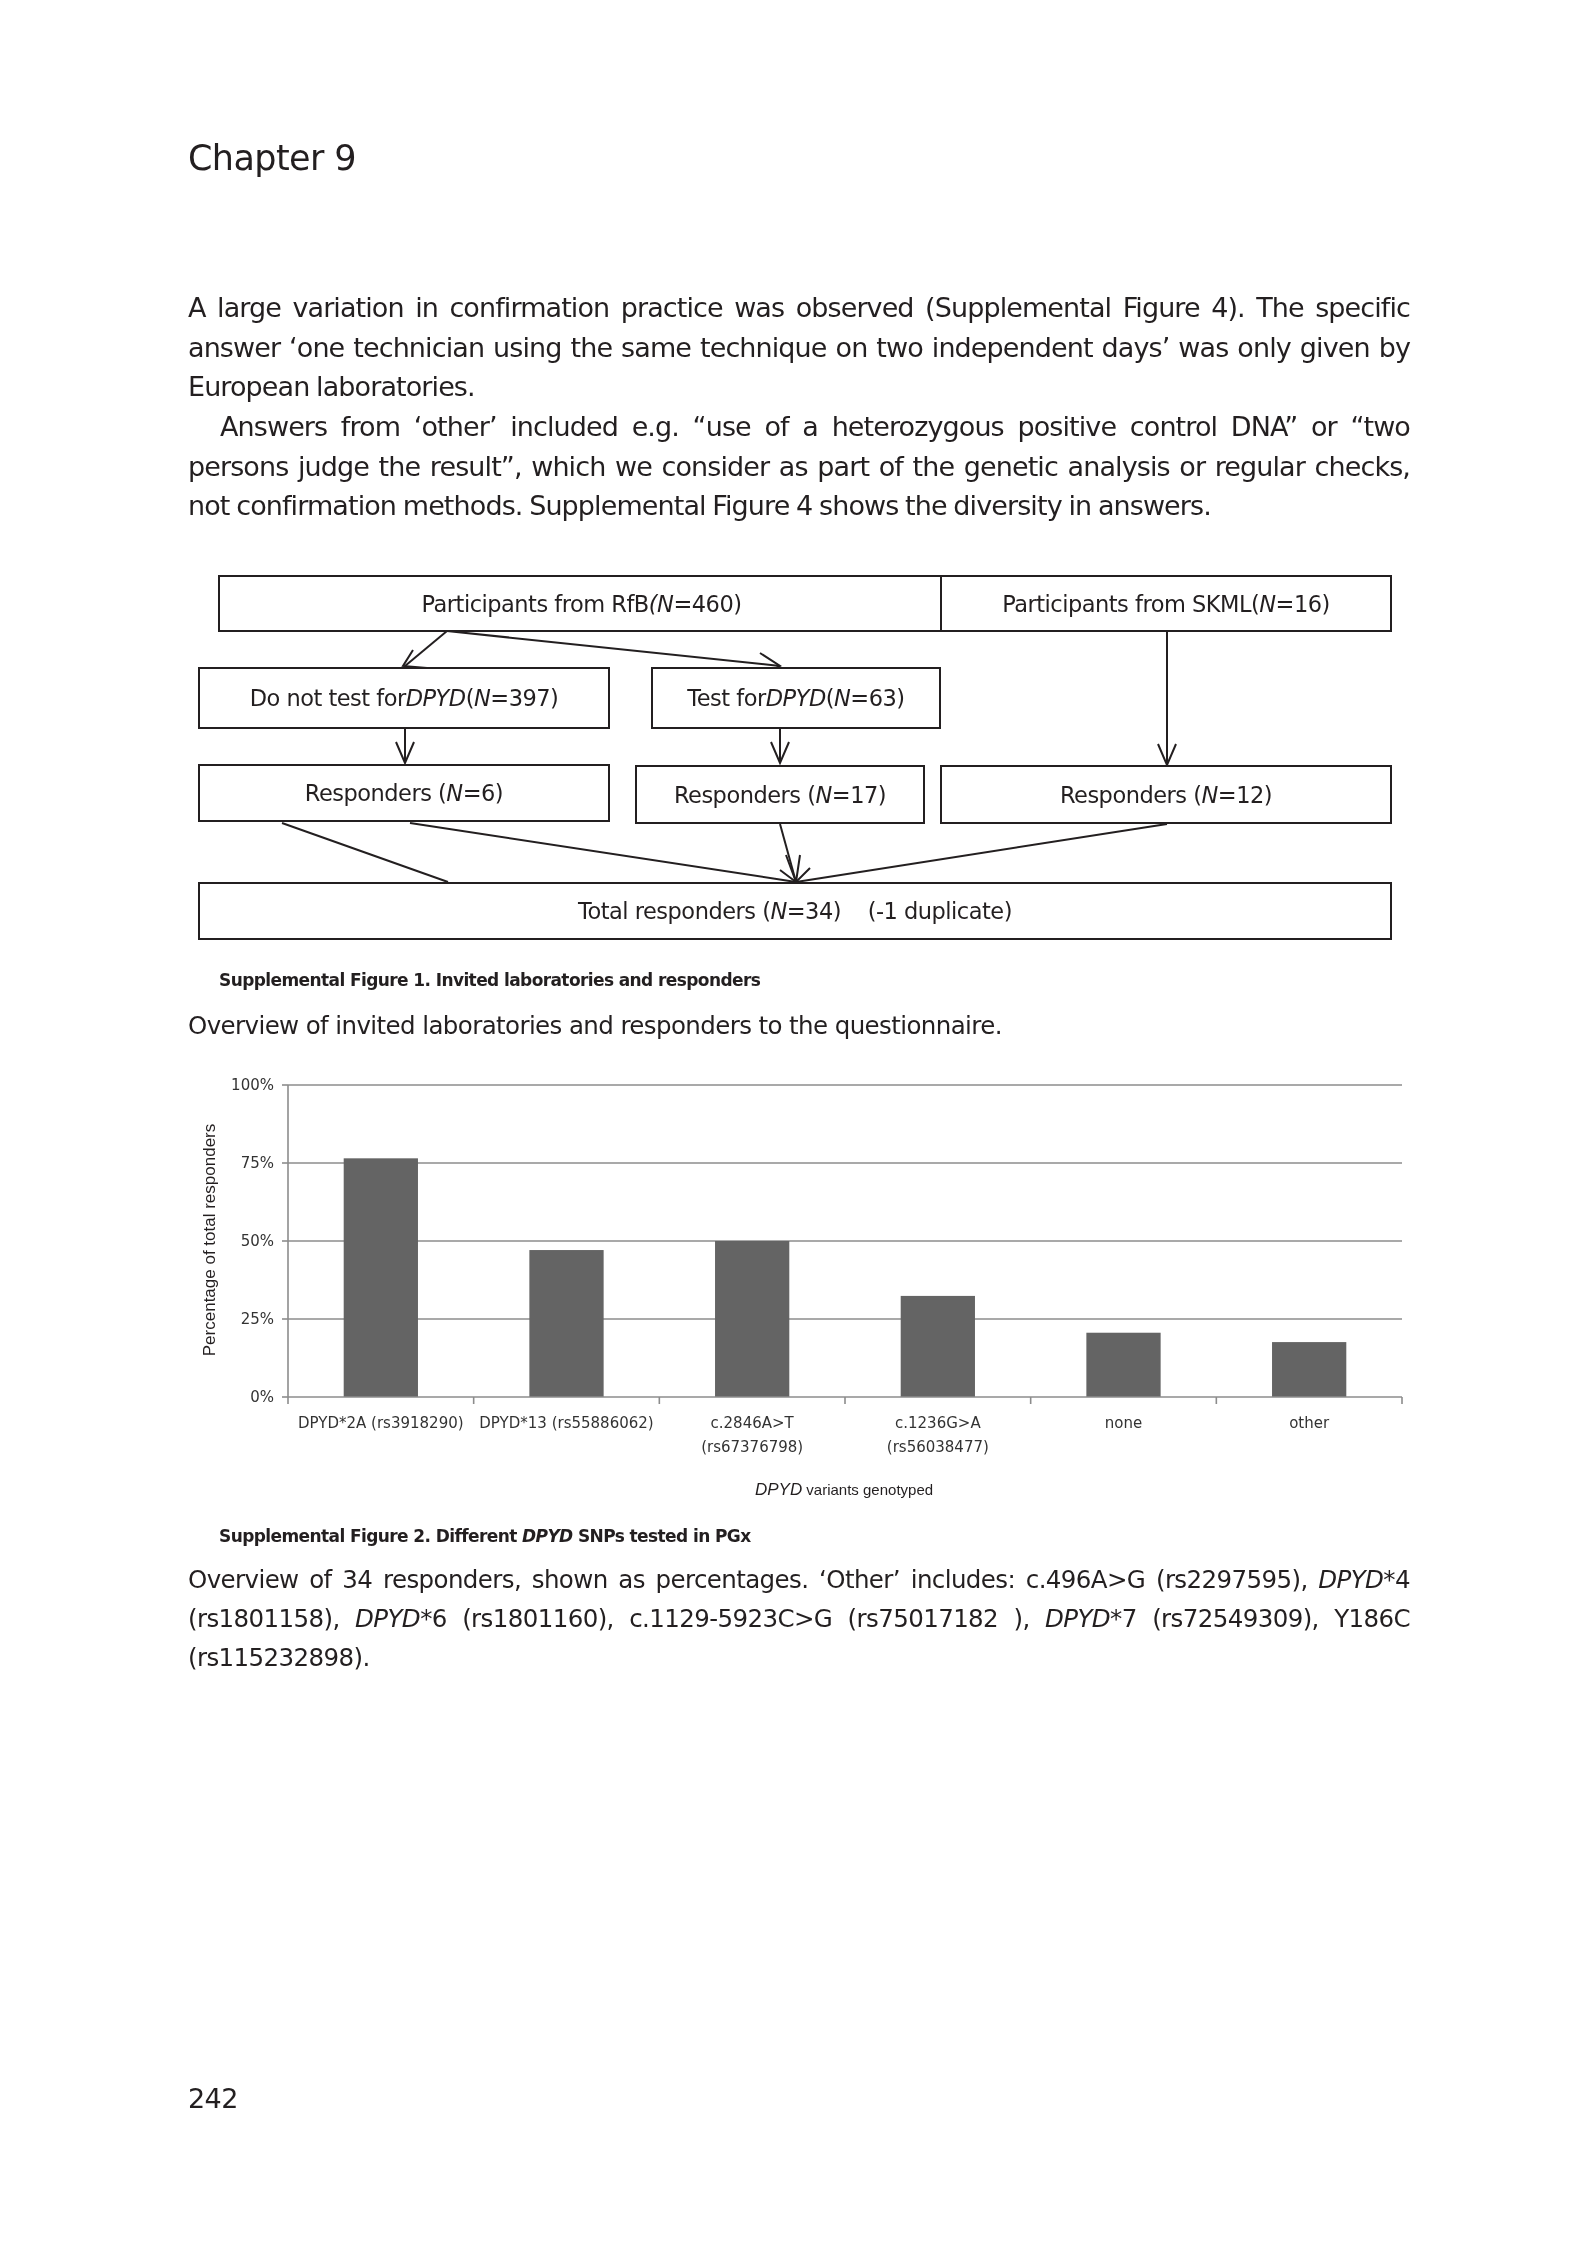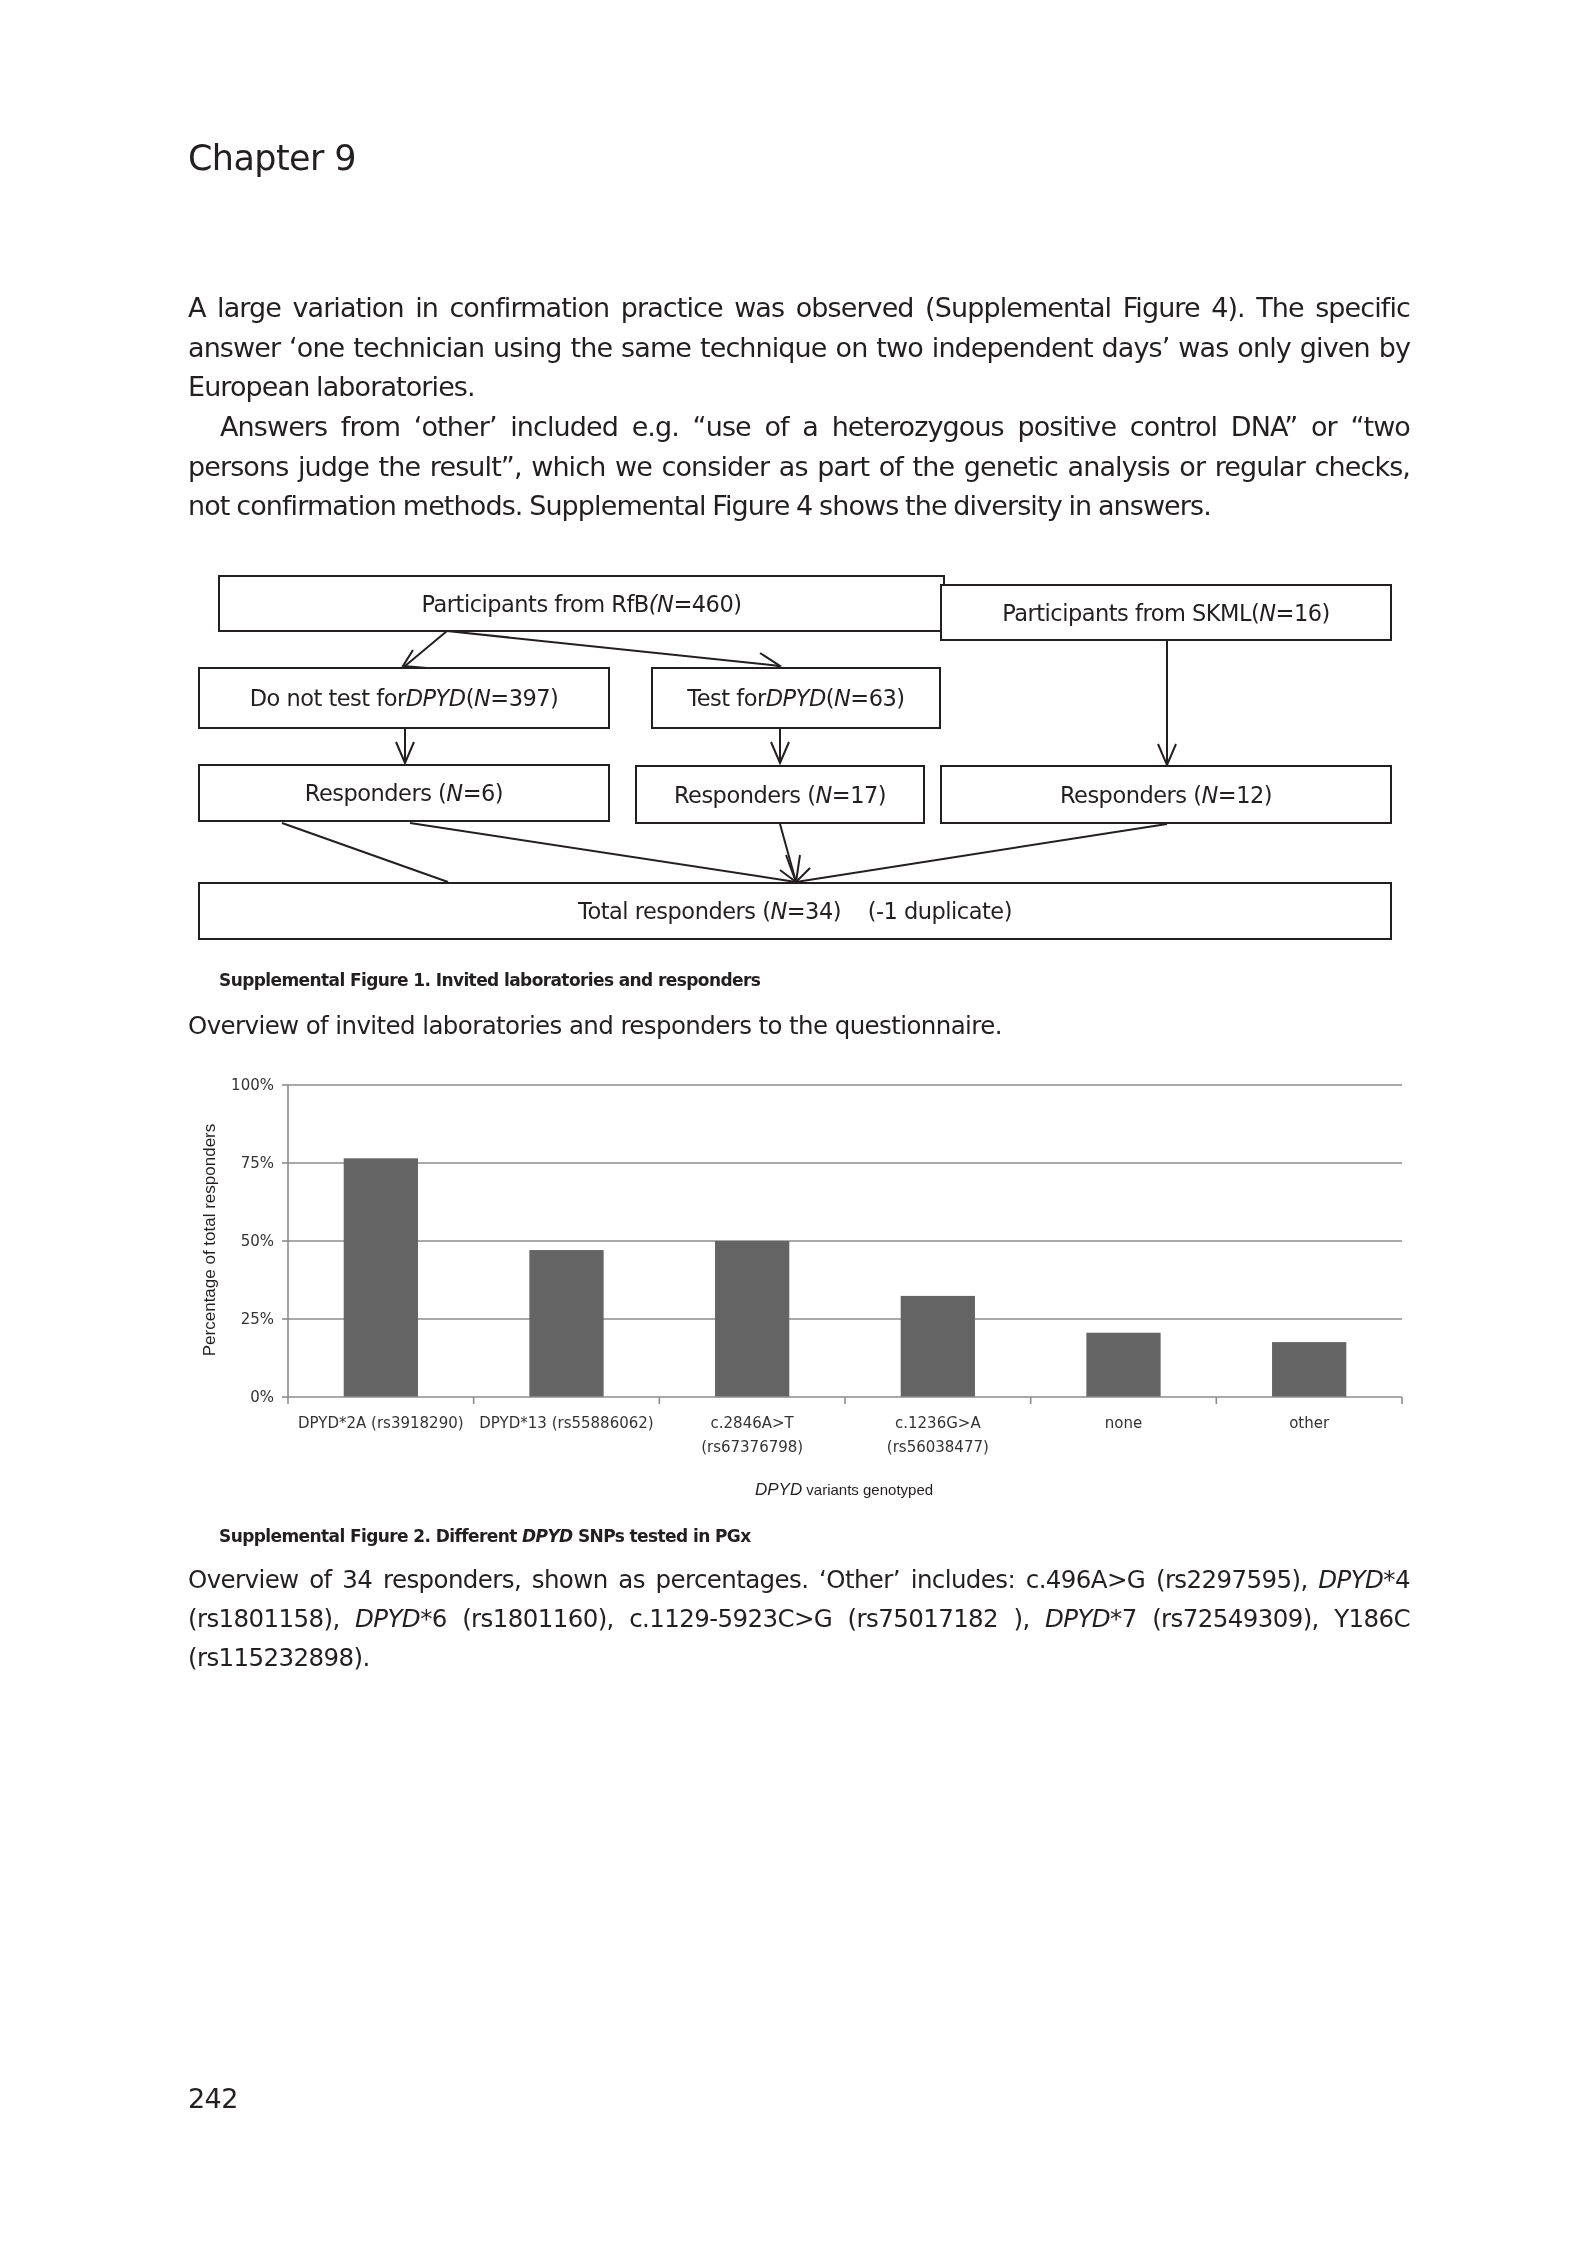--- a/index.html
+++ b/index.html
@@ -68,21 +68,21 @@
     <polyline points="786,855 796,882 800,855"></polyline>
     <polyline points="773,890 796,882 818,890"></polyline>
   </g>
 </svg>
 
 <div class="box" style="left:198px;top:575px;width:727px;height:57px;margin-left:20px;">
   <span>Participants from RfB </span>
     <i>(N</i>
     <span>=460)</span>
 </div>
-<div class="box" style="left:940px;top:575px;width:452px;height:57px;margin-top:9px;">
+<div class="box" style="left:940px;top:575px;width:452px;height:57px;">
   <span>Participants from SKML(</span>
     <i>N</i>
     <span>=16)</span>
 </div>
 <div class="box" style="left:198px;top:667px;width:412px;height:62px;">
   <span>Do not test for </span>
     <i>DPYD</i>
     <span> (</span>
     <i>N</i>
     <span>=397)</span>

